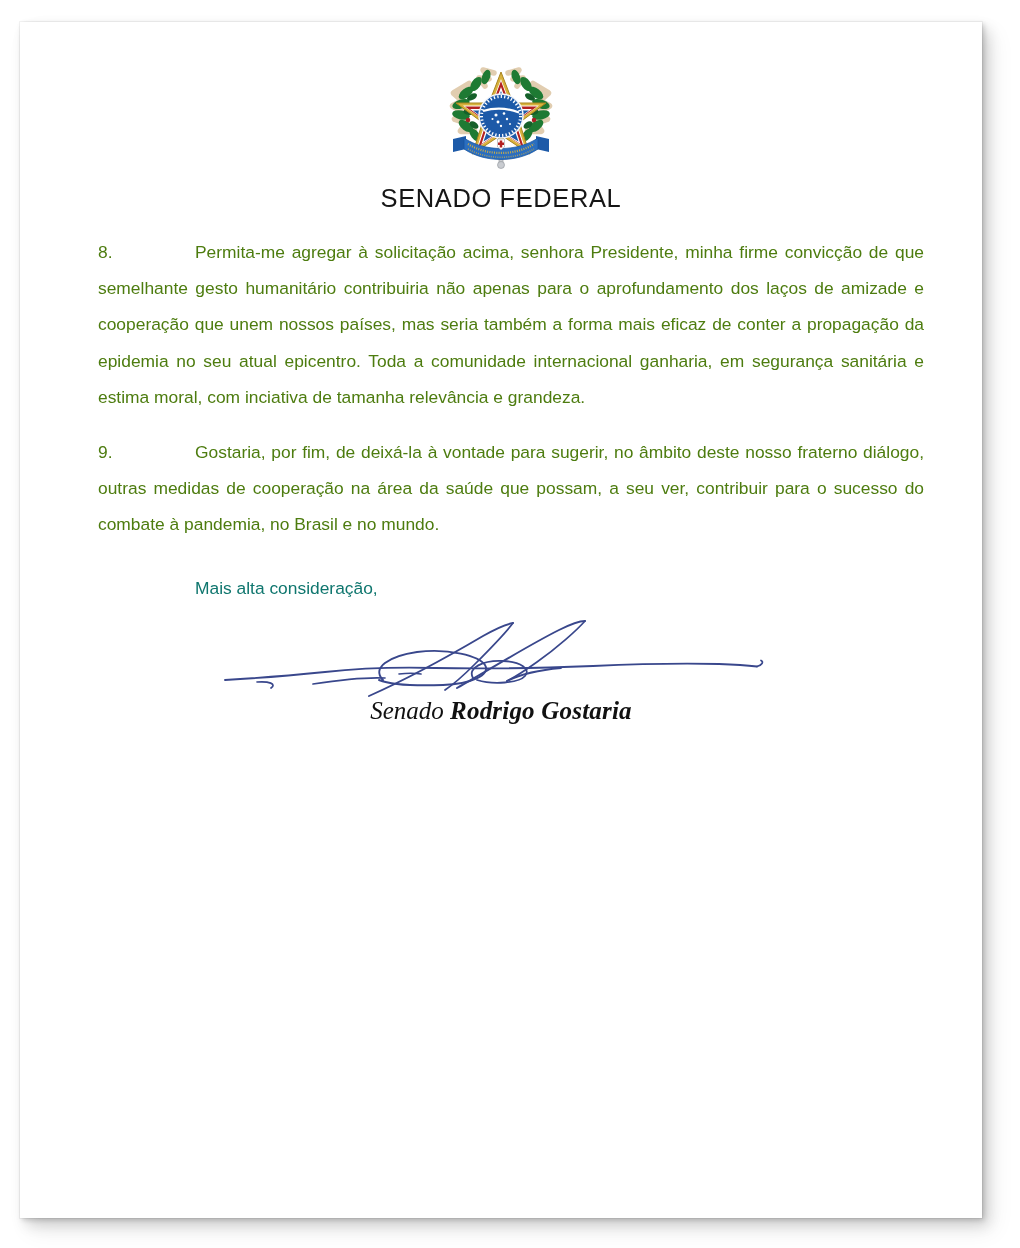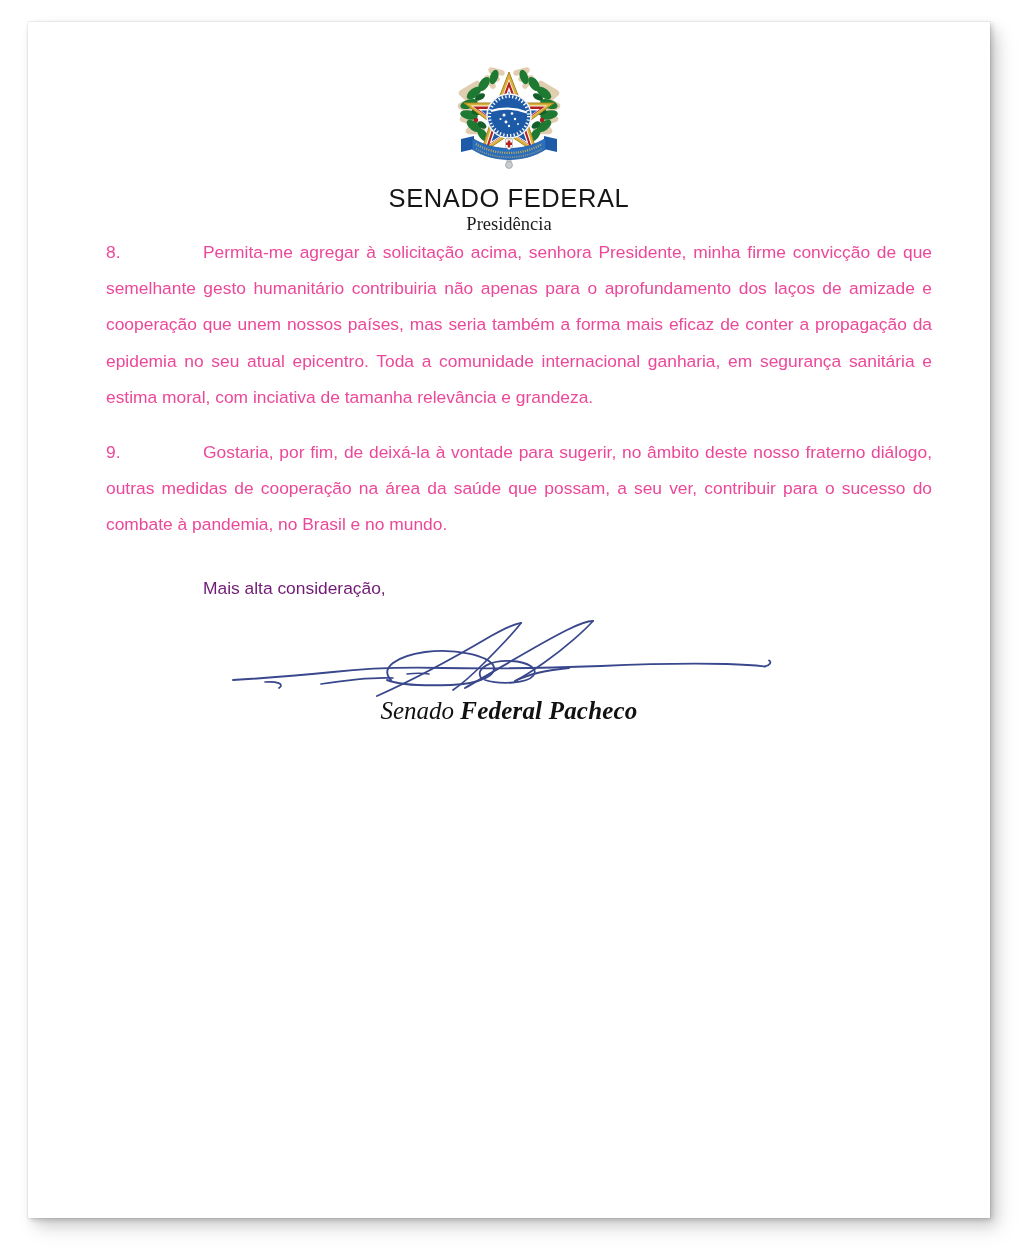--- a/index.html
+++ b/index.html
@@ -11,21 +11,21 @@
     height: 1248px;
     background: #ffffff;
     font-family: "Liberation Sans", sans-serif;
     overflow: hidden;
     position: relative;
   }
 
   
   #page-sheet {
     position: absolute;
-    left: 28px;
+    left: 20px;
     top: 22px;
     width: 962px;
     height: 1196px;
     background: #ffffff;
     box-shadow:
       0 0 0 1px rgba(0,0,0,0.045),
       2px 2px 5px rgba(0,0,0,0.17),
       6px 7px 13px rgba(0,0,0,0.14),
       10px 12px 22px rgba(0,0,0,0.08);
   }
@@ -65,34 +65,34 @@
   
   #letter-body {
     position: absolute;
     left: 78px;
     top: 212px;
     width: 826px;
   }
   .letter-paragraph {
     font-family: "Liberation Sans", sans-serif;
     font-size: 17.4px;
-    color: #ec4899;
+    color: #4d7c0f;
     text-align: justify;
     line-height: 36.2px;
     margin: 0 0 19px 0;
     -webkit-font-smoothing: antialiased;
   }
   .para-number {
     display: inline-block;
     width: 97px;
   }
   #closing-line {
     font-family: "Liberation Sans", sans-serif;
     font-size: 17.4px;
-    color: #701a75;
+    color: #0f766e;
     line-height: 36.2px;
     margin: 27px 0 0 97px;
   }
 
   
   #signature-block {
     position: absolute;
     left: 0;
     top: 596px;
     width: 962px;
@@ -209,21 +209,20 @@
         <path d="M44 160 C82 184, 138 184, 176 160" fill="none" stroke="#d9b23c" stroke-width="4.5" stroke-dasharray="2 2.6" opacity="0.9"></path>
         <path d="M44 170 C82 192, 138 192, 176 170" fill="none" stroke="#d9b23c" stroke-width="3" stroke-dasharray="1.8 2.6" opacity="0.75"></path>
 
         <path d="M103 150 L117 150 L117 166 L110 172 L103 166 Z" fill="#ffffff" stroke="#8d9298" stroke-width="1"></path>
         <rect x="107.5" y="153" width="5" height="14" fill="#b32121"></rect>
         <rect x="104" y="157" width="12" height="5" fill="#b32121"></rect>
       </g>
     </svg>
 
     <div id="senado-federal-title">SENADO FEDERAL</div>
-    <div id="presidencia-subtitle">Presidência</div>
   </div>
 
   <div id="letter-body">
 
     <p class="letter-paragraph">
       <span class="para-number">8.</span><span>Permita-me agregar à solicitação acima, senhora Presidente, minha firme convicção de que semelhante gesto humanitário contribuiria não apenas para o aprofundamento dos laços de amizade e cooperação que unem nossos países, mas seria também a forma mais eficaz de conter a propagação da epidemia no seu atual epicentro. Toda a comunidade internacional ganharia, em segurança sanitária e estima moral, com inciativa de tamanha relevância e grandeza.</span>
     </p>
 
     <p class="letter-paragraph">
       <span class="para-number">9.</span><span>Gostaria, por fim, de deixá-la à vontade para sugerir, no âmbito deste nosso fraterno diálogo, outras medidas de cooperação na área da saúde que possam, a seu ver, contribuir para o sucesso do combate à pandemia, no Brasil e no mundo.</span>
@@ -259,17 +258,17 @@
         <path d="M364 3 C356 12, 336 30, 316 44 C302 54, 292 60, 286 63" stroke-width="1.7"></path>
 
         <path d="M286 63 C300 56, 318 52, 340 50" stroke-width="1.9"></path>
 
         <path d="M92 66 C118 62, 144 59, 164 60" stroke-width="1.7"></path>
       </g>
     </svg>
 
     <div id="signer-name">
       <span class="name-prefix">Senado</span>
-      <span class="name-main">Federal Pacheco</span>
+      <span class="name-main">Rodrigo Gostaria</span>
     </div>
   </div>
 
 </div>
 
 </body></html>

